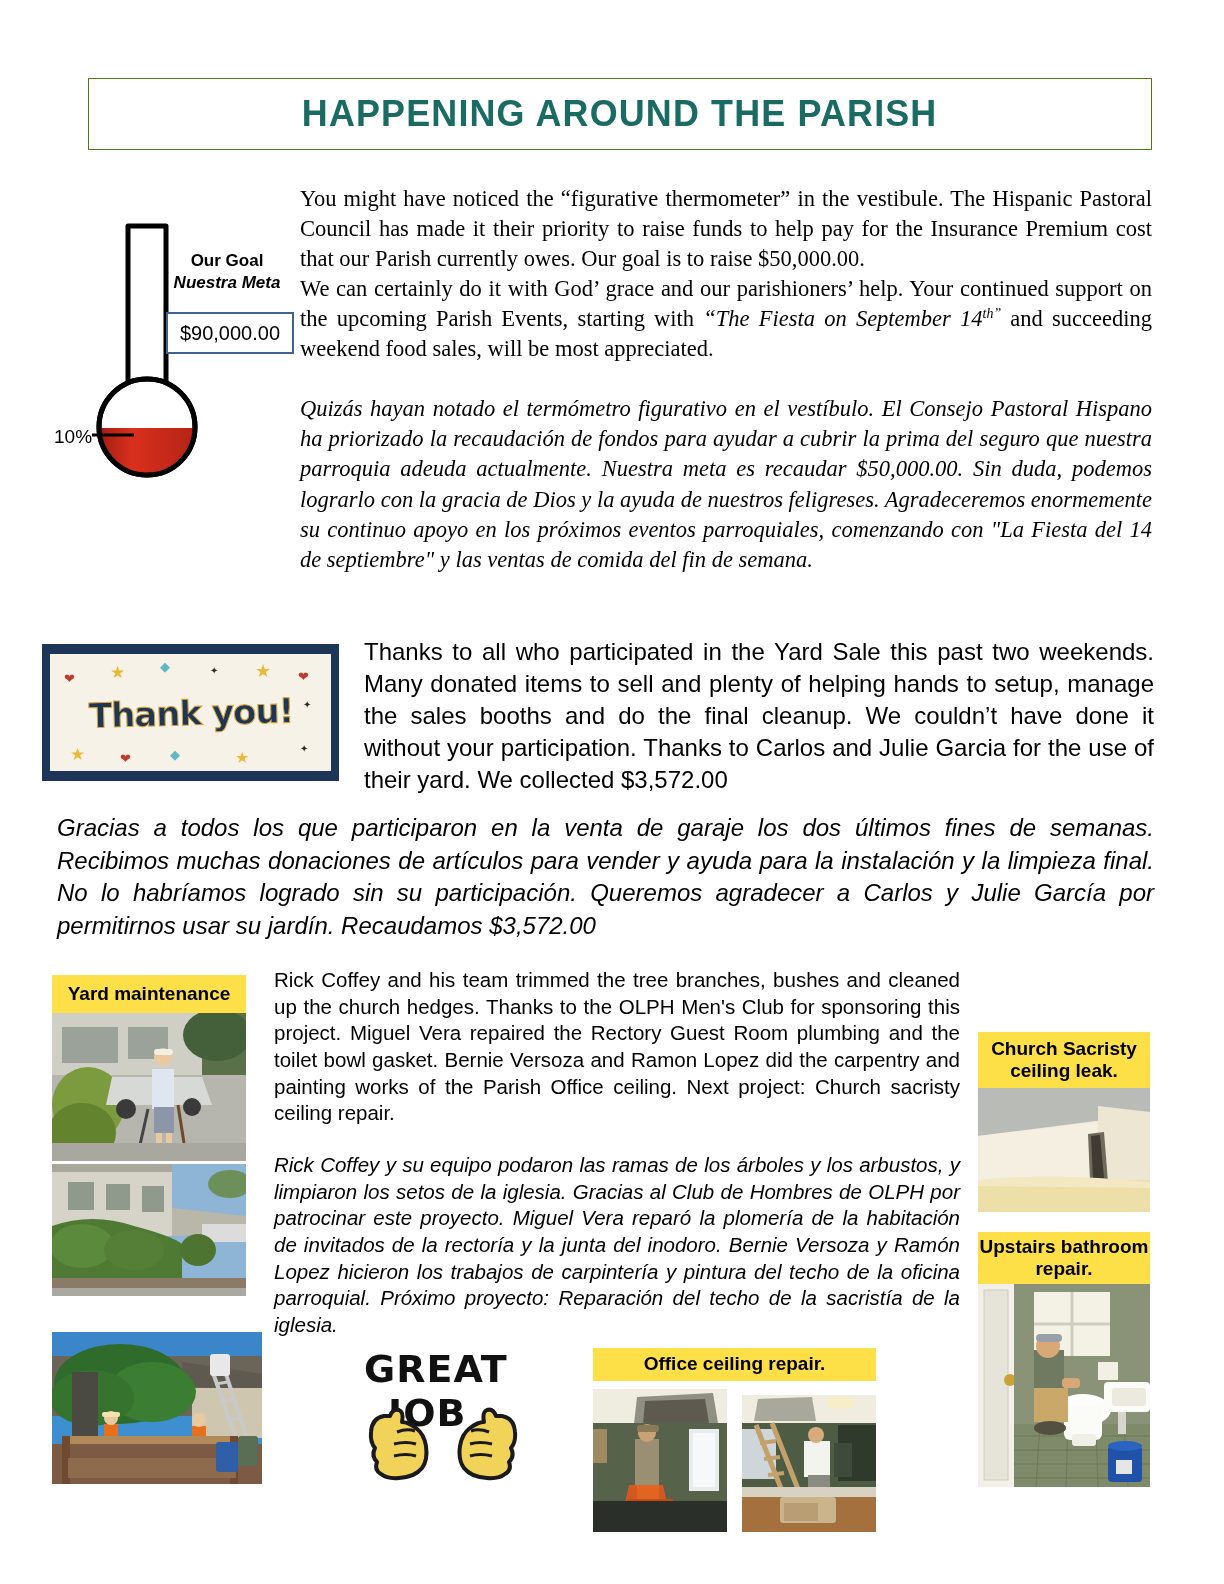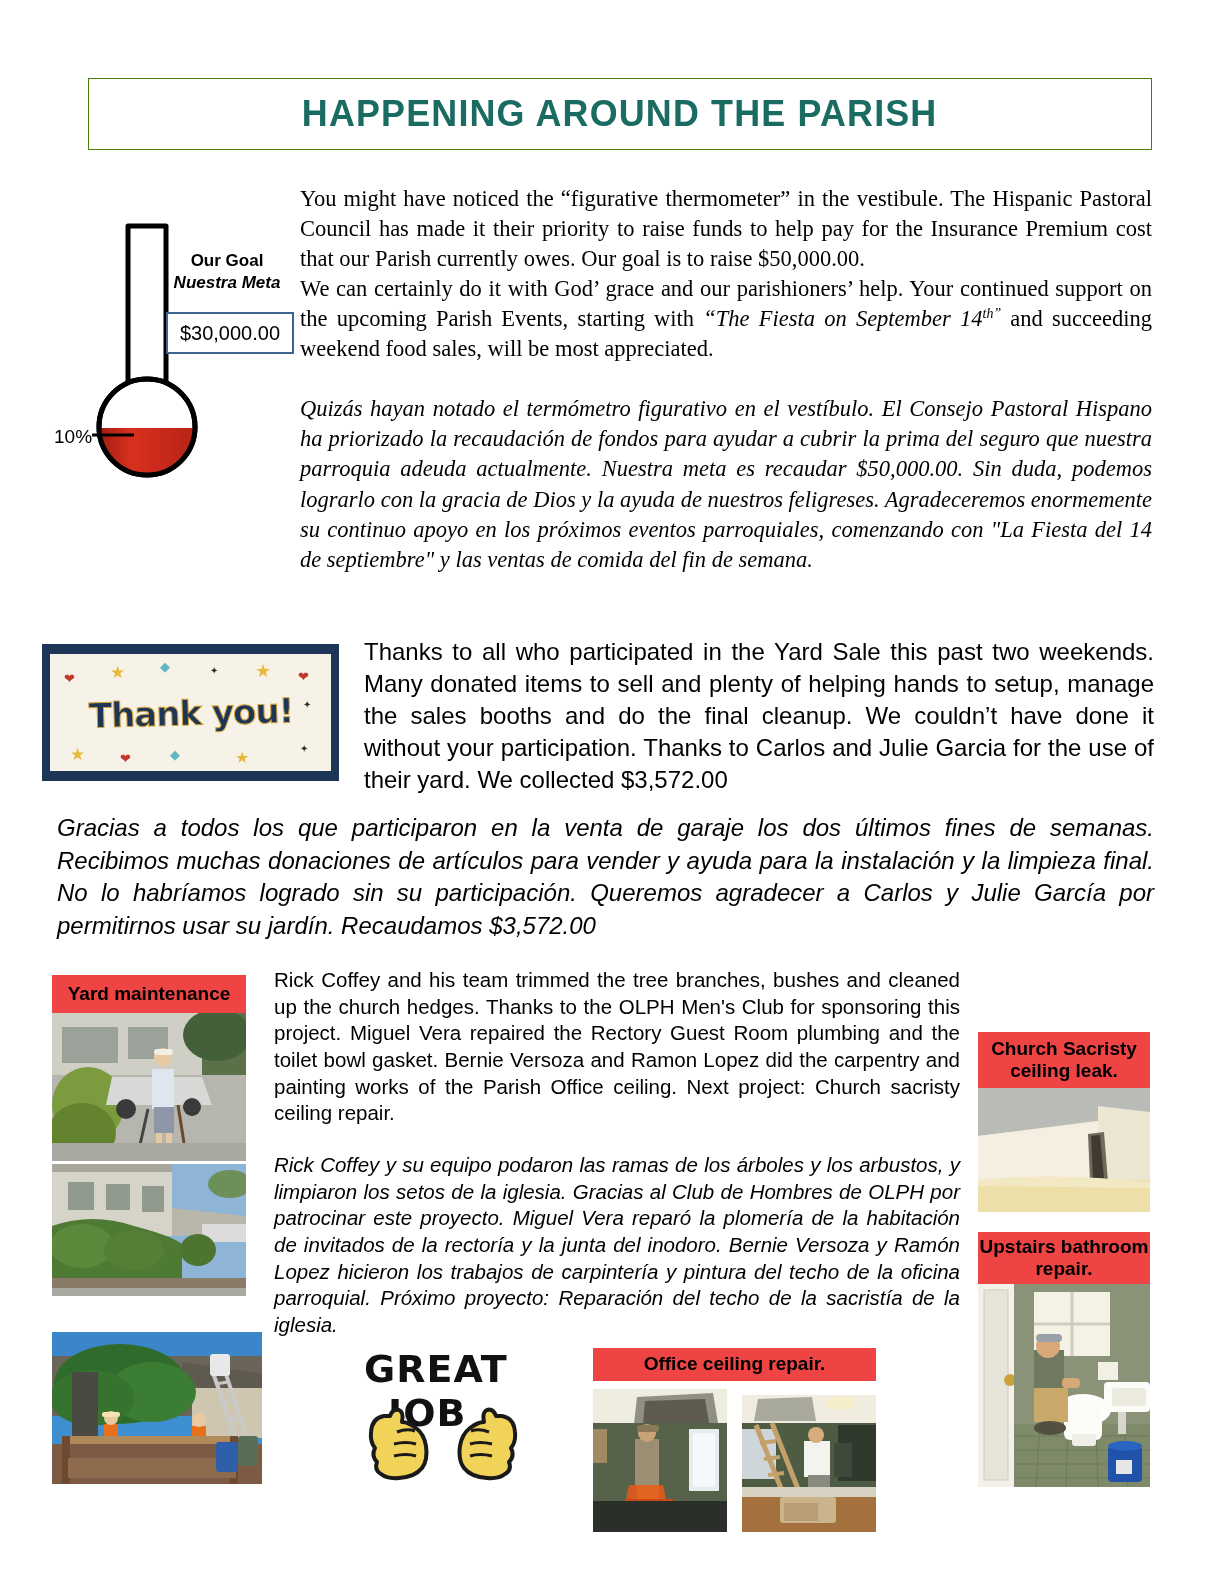--- a/index.html
+++ b/index.html
@@ -159,21 +159,21 @@
     font-family: "Liberation Sans Narrow", "Liberation Sans", sans-serif;
     font-style: italic;
     font-size: 24px;
     line-height: 1.36;
     text-align: justify;
     margin: 0;
   }
 
   
   .label-band {
-    background: #ef4444;
+    background: #fde047;
     color: #000;
     font-weight: bold;
     text-align: center;
     display: flex;
     align-items: center;
     justify-content: center;
     line-height: 1.18;
   }
   .photo { position: relative; overflow: hidden; background: #ccc; }
 
@@ -296,21 +296,21 @@
     <rect x="39" y="182" width="32" height="14" fill="#ffffff"></rect>
 
     <line x1="0" y1="233" x2="42" y2="233" stroke="#000" stroke-width="3"></line>
   </svg>
   <div class="thermo-pct">10%</div>
   <div class="goal-label">
     <div>Our Goal</div>
     <div class="es">Nuestra Meta</div>
   </div>
   <div class="goal-box">
-    <span>$30,000.00</span>
+    <span>$90,000.00</span>
   </div>
 </div>
 
 <div class="serif-col">
   <p class="p-serif">
     <span>You might have noticed the “figurative thermometer” in the vestibule. The Hispanic Pastoral Council has made it their priority to raise funds to help pay for the Insurance Premium cost that our Parish currently owes. Our goal is to raise $50,000.00.</span><br>
     <span>We can certainly do it with God’ grace and our parishioners’ help. Your continued support on the upcoming Parish Events, starting with </span><span class="ital">“The Fiesta on September 14</span><sup>th”</sup><span> and succeeding weekend food sales, will be most appreciated.</span>
   </p>
   <p class="p-serif-es">Quizás hayan notado el termómetro figurativo en el vestíbulo. El Consejo Pastoral Hispano ha priorizado la recaudación de fondos para ayudar a cubrir la prima del seguro que nuestra parroquia adeuda actualmente. Nuestra meta es recaudar $50,000.00. Sin duda, podemos lograrlo con la gracia de Dios y la ayuda de nuestros feligreses. Agradeceremos enormemente su continuo apoyo en los próximos eventos parroquiales, comenzando con "La Fiesta del 14 de septiembre" y las ventas de comida del fin de semana.</p>
 </div>

